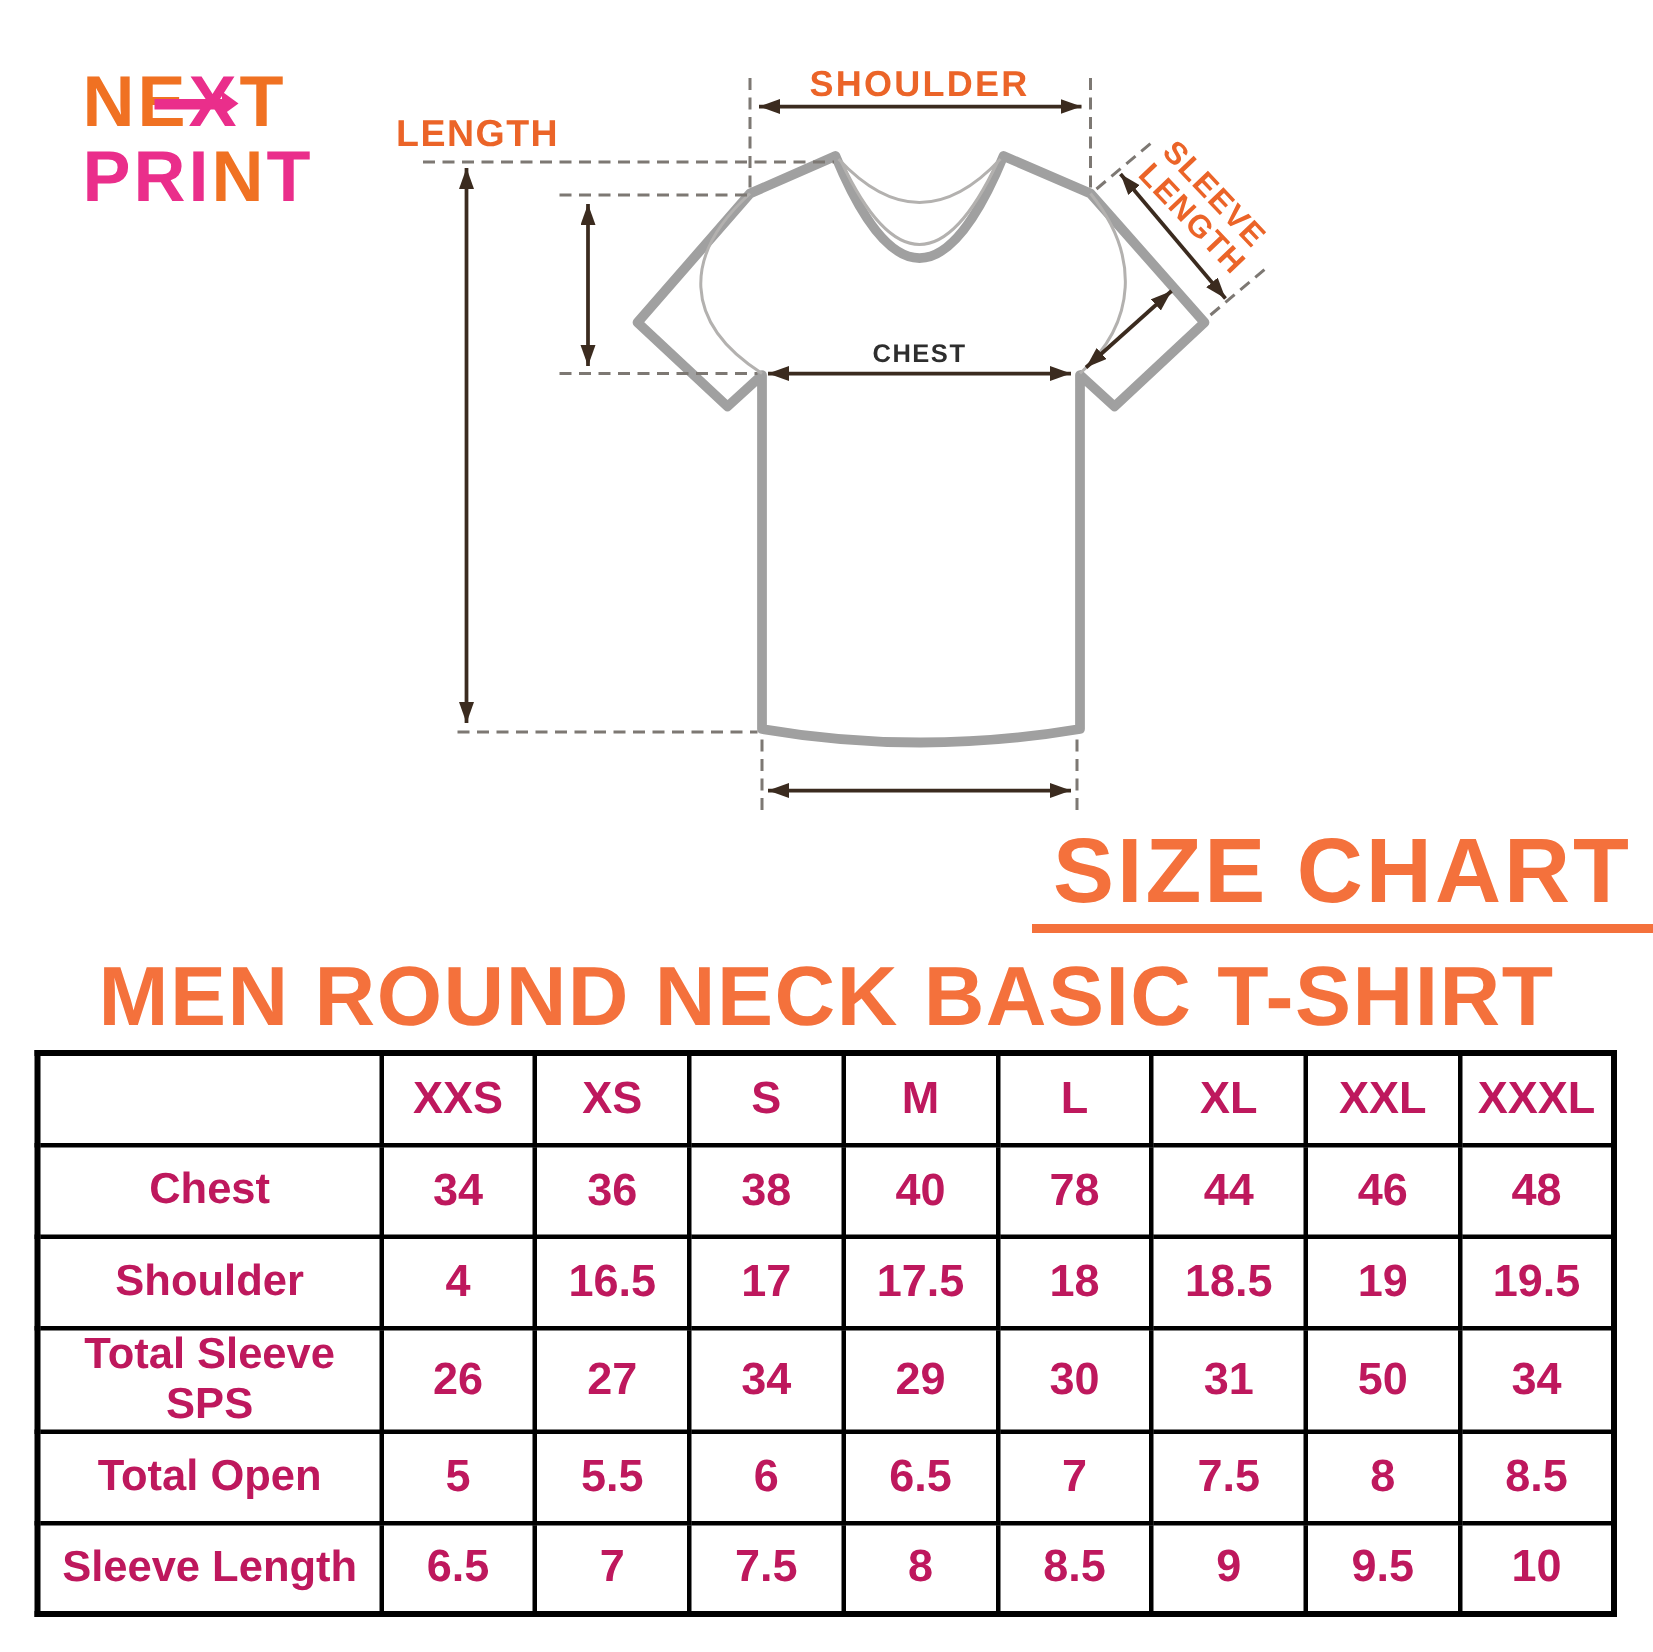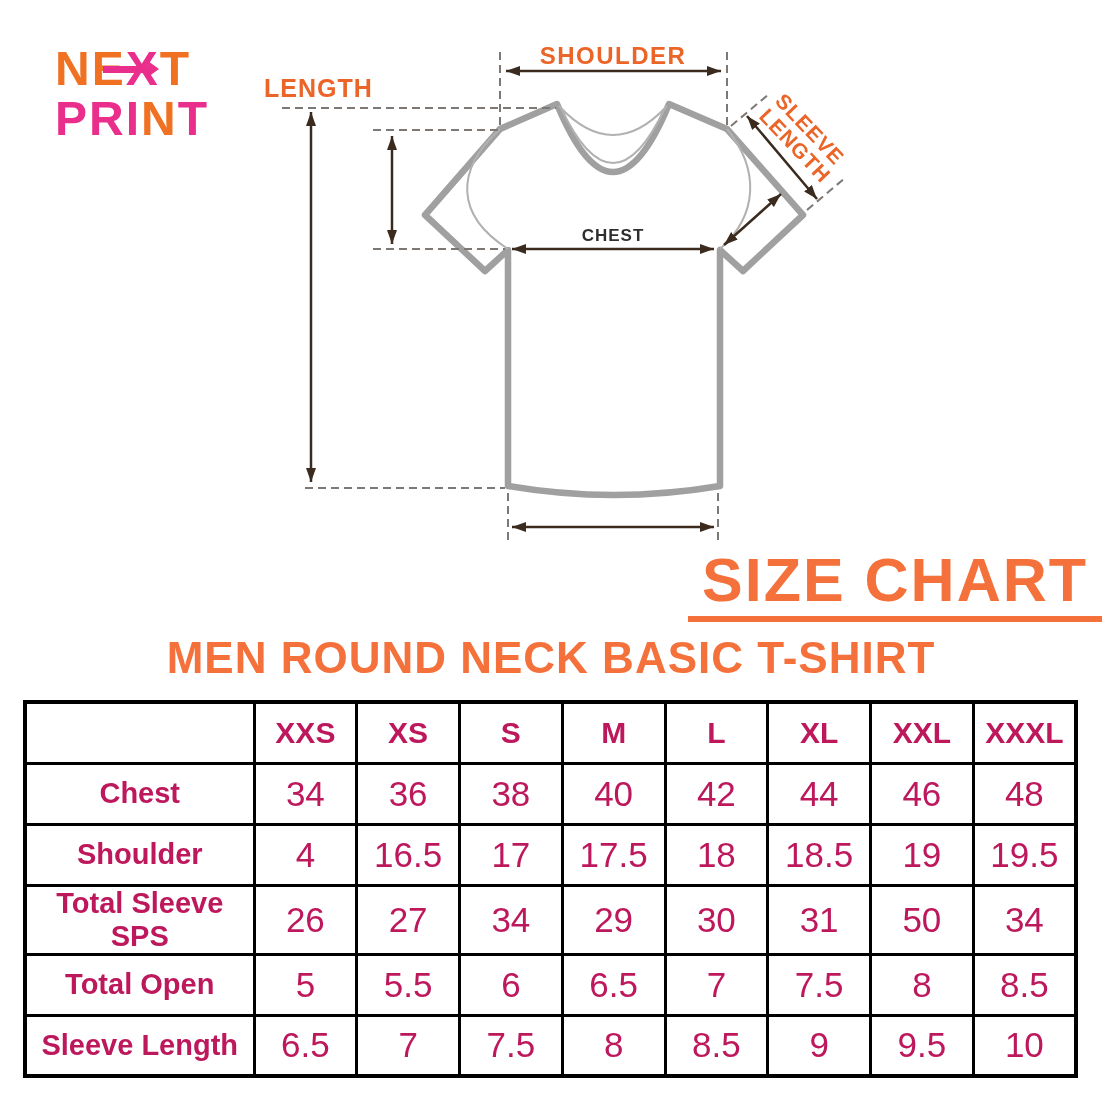--- a/index.html
+++ b/index.html
@@ -22,31 +22,31 @@
   
   .diagram{position:absolute;left:0;top:0;}
   .diag-label{font-weight:bold;fill:var(--accent);}
   .chest-label{font-weight:bold;fill:#2E2E2E;}
 
   
   .title-wrap{position:absolute;top:550px;left:0;width:100%;text-align:right;}
   .page-title{display:inline-block;margin:0;font-size:61px;font-weight:bold;color:var(--title);
     letter-spacing:2px;border-bottom:6px solid var(--title);padding:0 14px 5px 14px;line-height:1.0;}
   .page-subtitle{position:absolute;top:636px;left:0;width:100%;text-align:center;margin:0;
-    font-size:44px;font-weight:bold;color:var(--title);letter-spacing:1px;line-height:1.0;}
+    font-size:56px;font-weight:bold;color:var(--title);letter-spacing:1px;line-height:1.0;}
 
   
   .size-table{position:absolute;left:23px;top:700px;width:1055px;border-collapse:collapse;
     table-layout:fixed;border:4px solid var(--table-border);}
   .size-table th,.size-table td{border:3px solid var(--table-border);text-align:center;vertical-align:middle;
     padding:0;color:#be185d;}
   .size-table tr{height:61px;}
   .size-table th{font-size:30px;font-weight:bold;}
   .size-table td.row-label{font-size:29px;font-weight:bold;}
-  .size-table td.size-value{font-size:35px;font-weight:normal;}
+  .size-table td.size-value{font-size:30px;font-weight:bold;}
   .col-label{width:229px;}
 </style>
 </head>
 <body>
 
 <div class="page">
 
   <div class="brand">
     <div class="brand-line" id="brand-line1"><span class="lg-orange">N</span><span class="lg-orange">E</span><span class="lg-pink">X</span><span class="lg-orange">T</span></div>
     <div class="brand-line" id="brand-line2"><span class="lg-pink">P</span><span class="lg-pink">R</span><span class="lg-pink">I</span><span class="lg-orange">N</span><span class="lg-pink">T</span></div>
@@ -130,21 +130,21 @@
           <th>XXXL</th>
         </tr>
       </thead>
     <tbody id="size-table-body">
         <tr>
           <td class="row-label">Chest</td>
           <td class="size-value">34</td>
           <td class="size-value">36</td>
           <td class="size-value">38</td>
           <td class="size-value">40</td>
-          <td class="size-value">42</td>
+          <td class="size-value">78</td>
           <td class="size-value">44</td>
           <td class="size-value">46</td>
           <td class="size-value">48</td>
         </tr>
         <tr>
           <td class="row-label">Shoulder</td>
           <td class="size-value">4</td>
           <td class="size-value">16.5</td>
           <td class="size-value">17</td>
           <td class="size-value">17.5</td>

